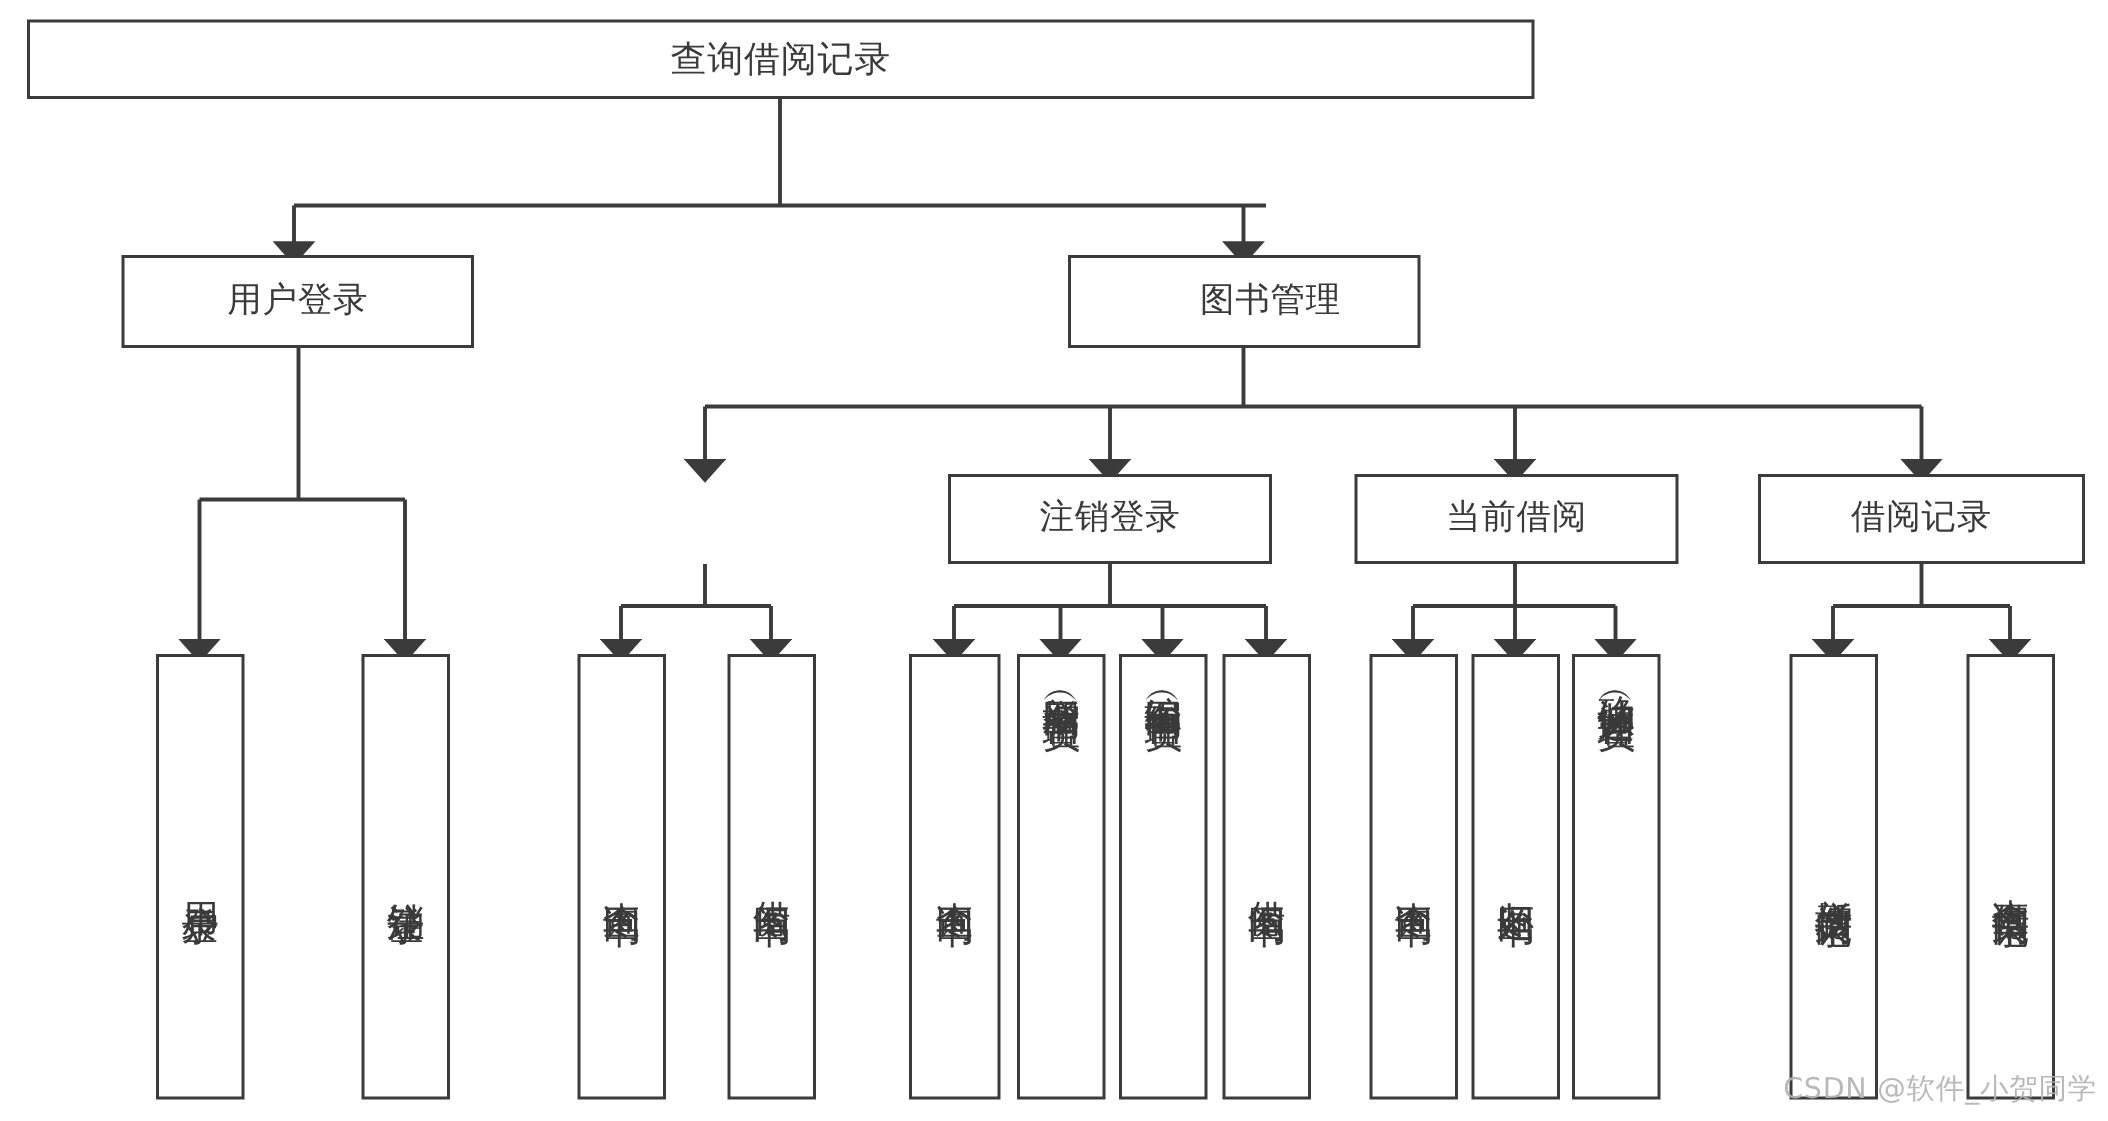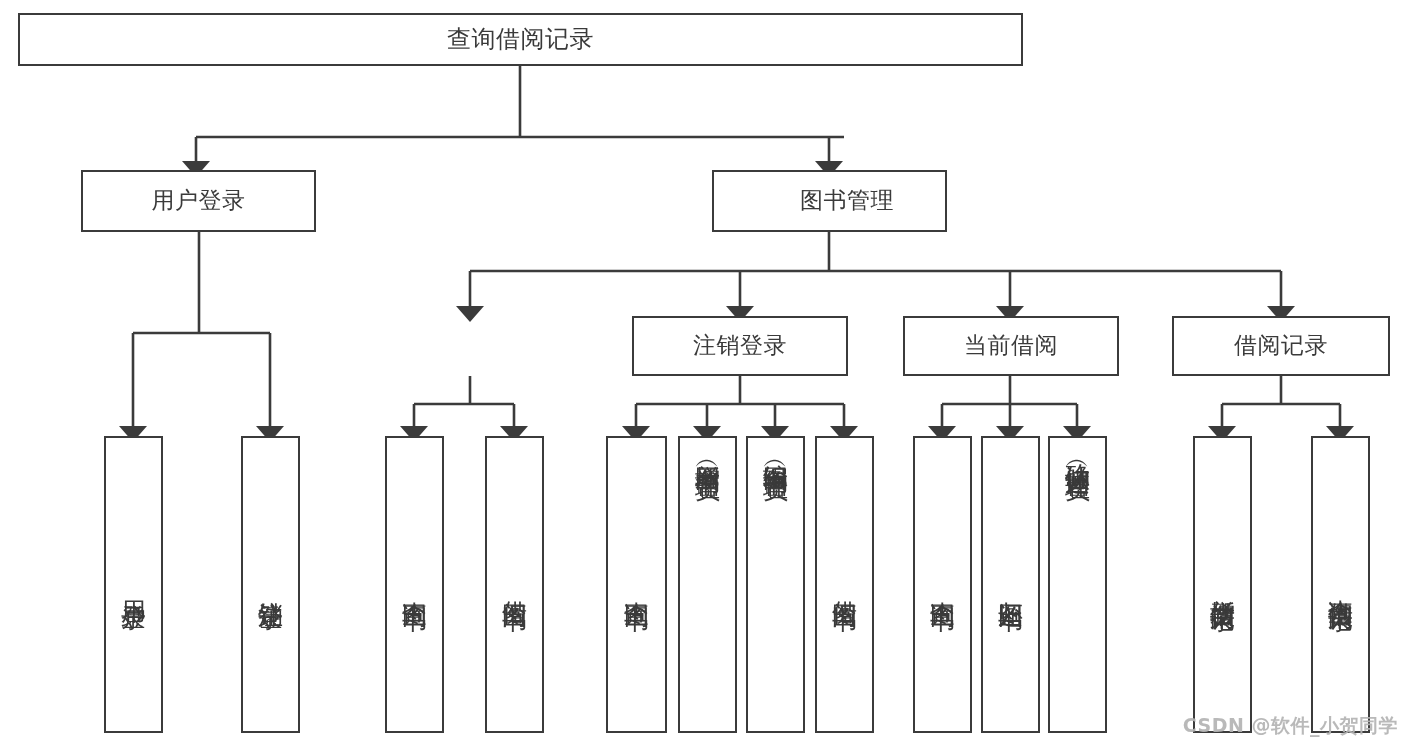--- a/index.html
+++ b/index.html
@@ -73,21 +73,20 @@
   #watermark {
     position: absolute;
     right: 7px;
     bottom: 8px;
     font-size: 19px;
     color: #b4b4b4;
     opacity: 0.92;
     white-space: nowrap;
     letter-spacing: 0.5px;
     pointer-events: none;
-    font-weight: bold;
   }
 </style>
 </head>
 <body>
 
 <div id="diagram-root">
 
   <svg id="edges-layer" viewBox="0 0 1405 747" width="1405" height="747" xmlns="http://www.w3.org/2000/svg">
     <defs>
       <marker id="arrow" markerWidth="9" markerHeight="11" refX="2.4" refY="5.5" orient="auto" markerUnits="strokeWidth">

